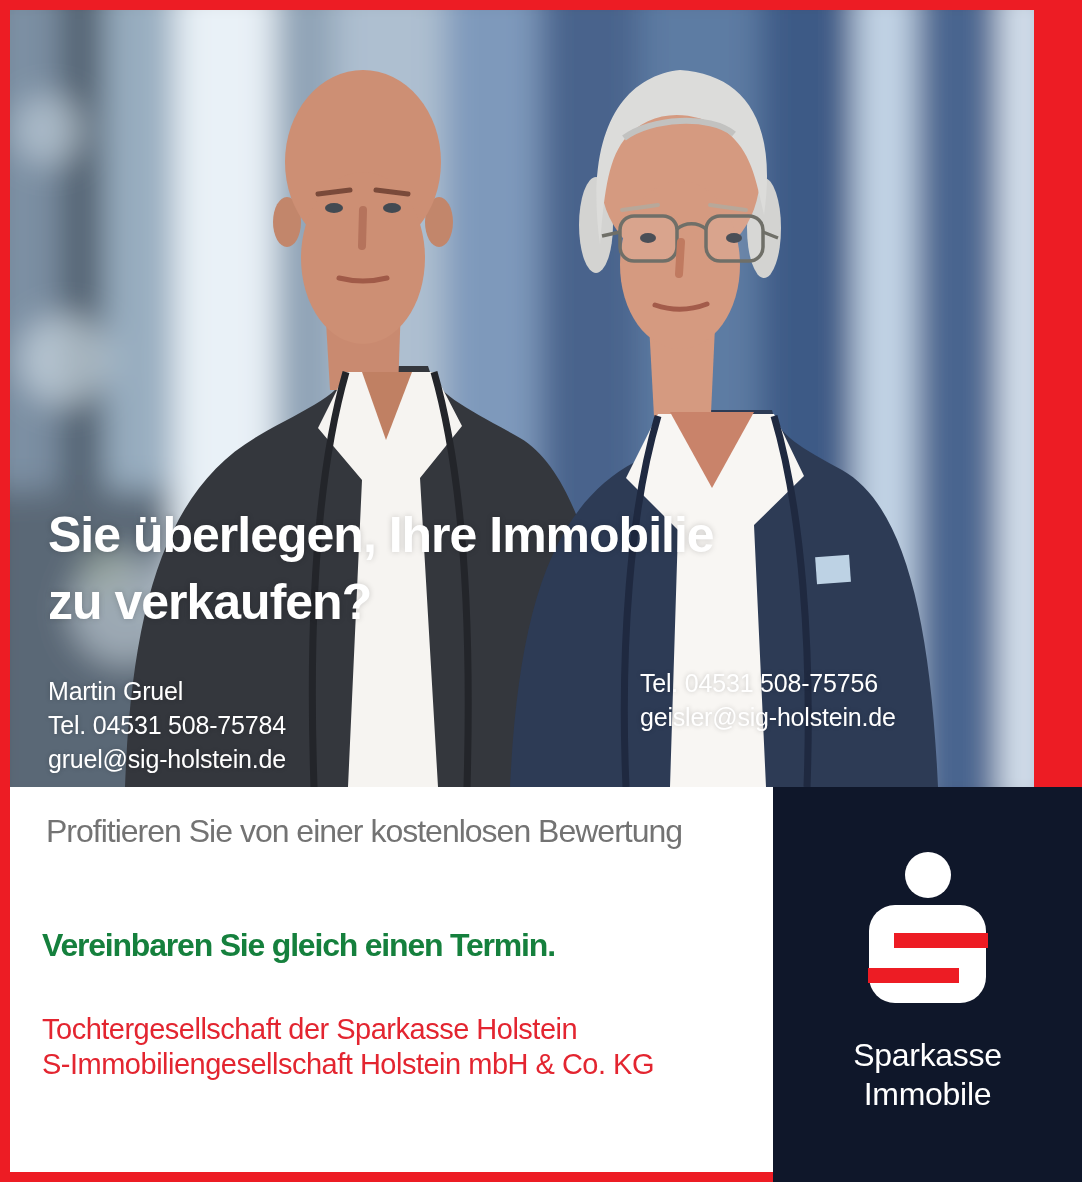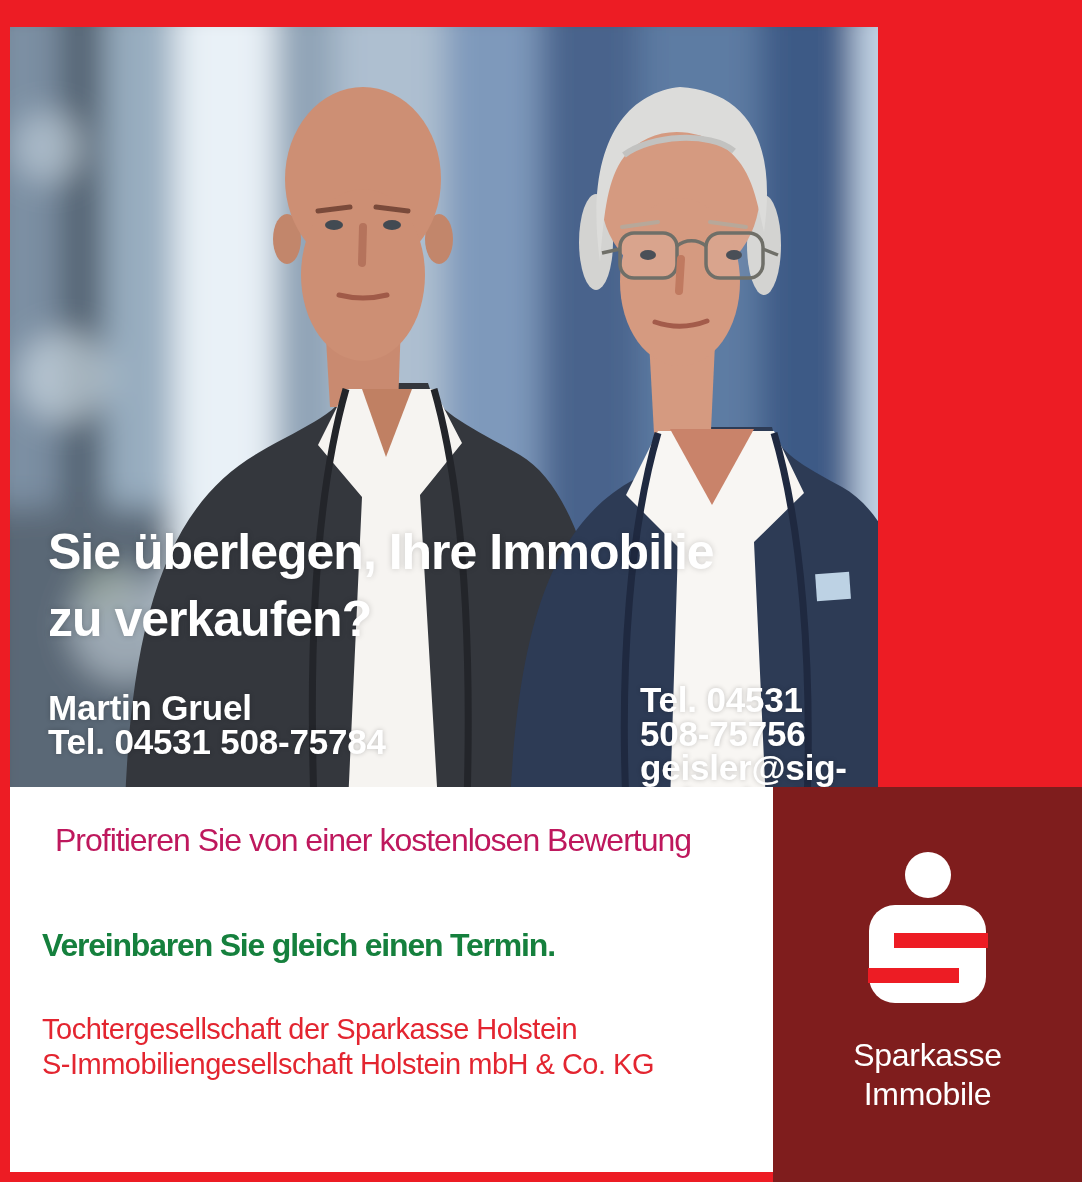--- a/index.html
+++ b/index.html
@@ -2,39 +2,39 @@
 <html><head>
 <meta charset="utf-8">
 <style>
   html,body { margin:0; padding:0; background:#555; }
   .ad {
     position:relative; width:1082px; height:1182px;
     background:#ed1c24; overflow:hidden;
     font-family:"Liberation Sans","DejaVu Sans",sans-serif;
   }
   
-  .photo { position:absolute; left:10px; top:27px; width:868px; height:777px; overflow:hidden; background:#000000; }
+  .photo { position:absolute; left:10px; top:10px; width:1024px; height:777px; overflow:hidden; background:#000000; }
   .photo svg { position:absolute; left:0; top:0; }
   .headline {
     position:absolute; left:38px; top:492px; margin:0;
     color:#ffffff; font-weight:bold; font-size:50px; line-height:67px; letter-spacing:-1px;
     text-shadow:0 0 6px rgba(0,0,0,0.18);
   }
-  .contact { position:absolute; color:#ffffff; font-weight:bold; font-size:35px; line-height:34px; letter-spacing:-0.2px; text-shadow:0 0 5px rgba(0,0,0,0.22); }
+  .contact { position:absolute; color:#ffffff; font-weight:normal; font-size:25px; line-height:34px; letter-spacing:-0.2px; text-shadow:0 0 5px rgba(0,0,0,0.22); }
   .contact.left  { left:38px;  top:664px; }
   .contact.right { left:630px; top:656px; }
   
   .info { position:absolute; left:10px; top:787px; width:763px; height:385px; background:#ffffff; }
-  .offer   { position:absolute; left:32px; top:20px;  margin:13px; color:#be185d; font-size:32px; line-height:40px; letter-spacing:-1px; }
+  .offer   { position:absolute; left:32px; top:20px;  margin:4px; color:#737373; font-size:32px; line-height:40px; letter-spacing:-1px; }
   .cta     { position:absolute; left:32px; top:140px; margin:0; color:#15803d; font-size:32px; font-weight:bold; letter-spacing:-1.2px; }
   .company { position:absolute; left:32px; top:225px; color:#e32530; font-size:29px; line-height:35px; letter-spacing:-0.5px; }
   
   .brandbox {
     position:absolute; left:773px; top:787px; width:309px; height:395px;
-    background:#7f1d1d; box-sizing:border-box; padding-top:63px;
+    background:#0f172a; box-sizing:border-box; padding-top:63px;
     display:flex; flex-direction:column; align-items:center;
   }
   .brandname { margin-top:26px; color:#ffffff; font-size:32px; line-height:39px; text-align:center; letter-spacing:-0.3px; }
 </style>
 </head>
 <body>
 
 <div class="ad">
 
   <div class="photo">
@@ -117,20 +117,21 @@
         <path d="M 671,232 L 669,264" stroke="#c07a60" stroke-width="8" stroke-linecap="round"></path>
         <path d="M 645,295 Q 671,304 697,294" stroke="#a35b4a" stroke-width="5" fill="none" stroke-linecap="round"></path>
       </g>
     </svg>
 
     <h1 class="headline"><span>Sie überlegen, Ihre Immobilie</span><br><span>zu verkaufen?</span></h1>
 
     <div class="contact left">
       <div>Martin Gruel</div>
       <div>Tel. 04531 508-75784</div>
+      <div>gruel@sig-holstein.de</div>
     </div>
 
     <div class="contact right">
       <div>Tel. 04531 508-75756</div>
       <div>geisler@sig-holstein.de</div>
     </div>
   </div>
 
   <div class="info">
     <p class="offer"><span>Profitieren Sie von einer kostenlosen Bewertung</span><br></p>

